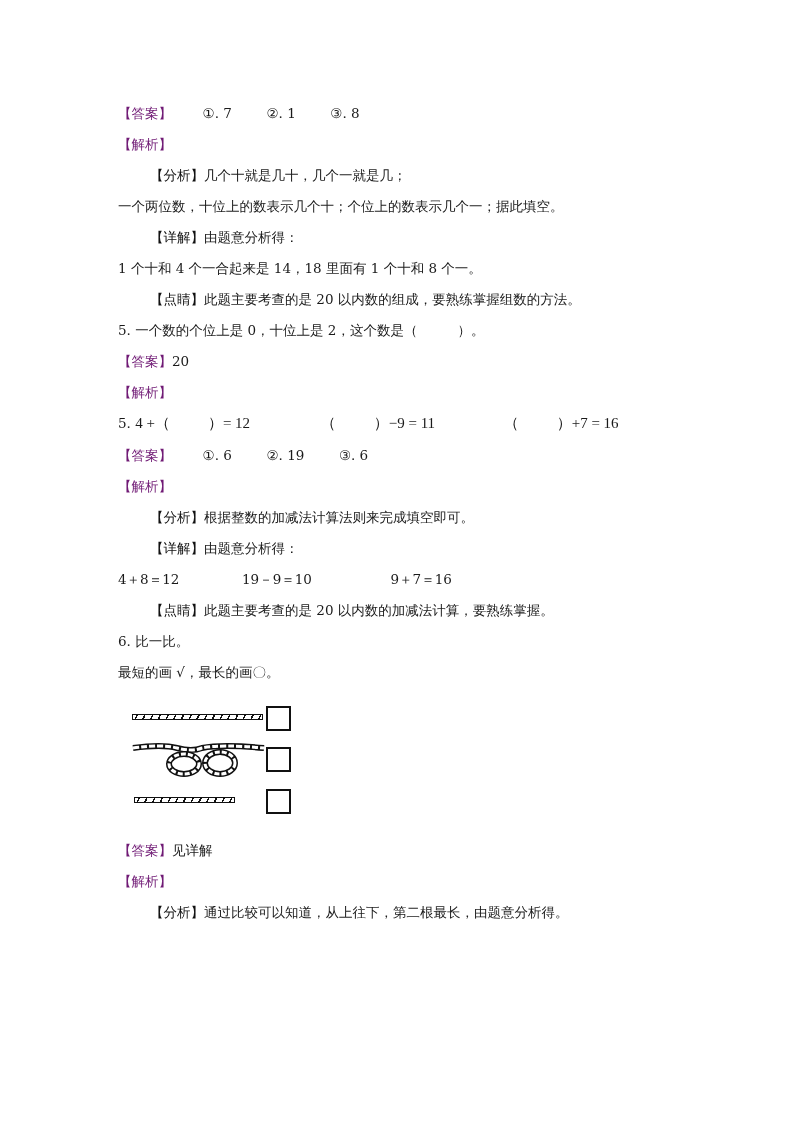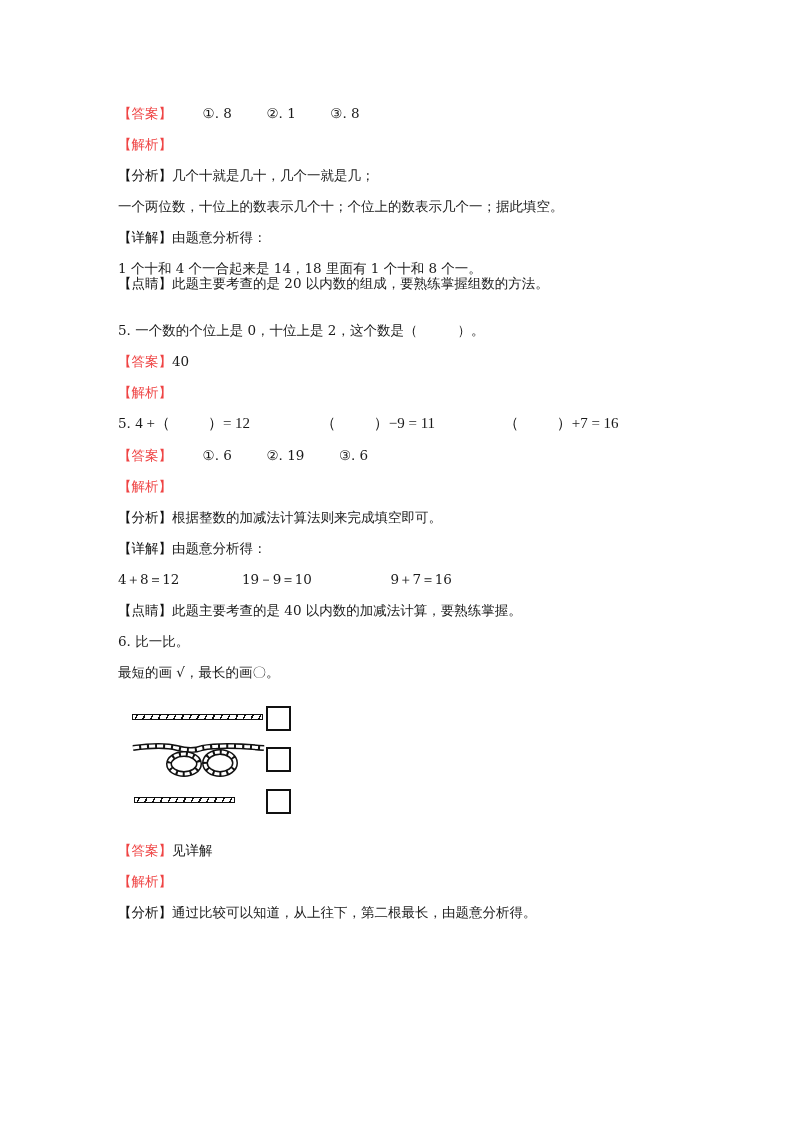--- a/index.html
+++ b/index.html
@@ -1,63 +1,63 @@
 <!DOCTYPE html>
 <html><head>
 <meta charset="utf-8">
 <style>
   html, body { margin: 0; padding: 0; background: #ffffff; }
   body { width: 793px; height: 1122px; position: relative; overflow: hidden;
          font-family: "DejaVu Serif", "Liberation Serif", serif; color: #1a1a1a; }
   .line { position: absolute; left: 118px; font-size: 13.5px; line-height: 18px; white-space: nowrap; }
-  .tag { color: #ef4444; }
-  .tag-dark { color: #111111; }
+  .tag { color: #701a75; }
+  .tag-dark { color: #111111; margin-left: 32px; }
   .gap { display: inline-block; }
   .fig { position: absolute; left: 128px; top: 700px; width: 180px; height: 125px; }
   .rope { position: absolute; height: 6px; border: 1.5px solid #111; box-sizing: border-box;
           background: repeating-linear-gradient(115deg, #fff 0 3px, #111 3px 4.5px, #fff 4.5px 7px); }
   .box { position: absolute; width: 25px; height: 25px; border: 2px solid #111; box-sizing: border-box; background: #fff; }
   .eqnum { font-family: "Liberation Serif", serif; font-size: 15px; }
 </style>
 </head>
 <body>
 
 <div class="line" style="top:104px">
   <span class="tag">【答案】</span>
   <span class="gap" style="width:22px"></span>
-  <span>①. 8</span>
+  <span>①. 7</span>
   <span class="gap" style="width:26px"></span>
   <span>②. 1</span>
   <span class="gap" style="width:26px"></span>
   <span>③. 8</span>
 </div>
 <div class="line" style="top:135px">
   <span class="tag">【解析】</span>
 </div>
 <div class="line" style="top:166px">
   <span class="tag-dark">【分析】</span><span>几个十就是几十，几个一就是几；</span>
 </div>
 <div class="line" style="top:197px">
   <span>一个两位数，十位上的数表示几个十；个位上的数表示几个一；据此填空。</span>
 </div>
 <div class="line" style="top:228px">
   <span class="tag-dark">【详解】</span><span>由题意分析得：</span>
 </div>
 <div class="line" style="top:259px">
   <span>1 个十和 4 个一合起来是 14，18 里面有 1 个十和 8 个一。</span>
 </div>
-<div class="line" style="top:274px">
+<div class="line" style="top:290px">
   <span class="tag-dark">【点睛】</span><span>此题主要考查的是 20 以内数的组成，要熟练掌握组数的方法。</span>
 </div>
 
 <div class="line" style="top:321px">
   <span>5. 一个数的个位上是 0，十位上是 2，这个数是（</span><span class="gap" style="width:40px"></span><span>）。</span>
 </div>
 <div class="line" style="top:352px">
-  <span class="tag">【答案】</span><span>40</span>
+  <span class="tag">【答案】</span><span>20</span>
 </div>
 <div class="line" style="top:383px">
   <span class="tag">【解析】</span>
 </div>
 
 <div class="line" style="top:414px">
   <span>5.</span>
   <span class="eqnum">4 +（</span><span class="gap" style="width:38px"></span><span class="eqnum">）= 12</span>
   <span class="gap" style="width:62px"></span>
   <span class="eqnum">（</span><span class="gap" style="width:38px"></span><span class="eqnum">）−9 = 11</span>
@@ -83,21 +83,21 @@
   <span class="tag-dark">【详解】</span><span>由题意分析得：</span>
 </div>
 <div class="line" style="top:570px">
   <span>4＋8＝12</span>
   <span class="gap" style="width:54px"></span>
   <span>19－9＝10</span>
   <span class="gap" style="width:70px"></span>
   <span>9＋7＝16</span>
 </div>
 <div class="line" style="top:601px">
-  <span class="tag-dark">【点睛】</span><span>此题主要考查的是 40 以内数的加减法计算，要熟练掌握。</span>
+  <span class="tag-dark">【点睛】</span><span>此题主要考查的是 20 以内数的加减法计算，要熟练掌握。</span>
 </div>
 
 <div class="line" style="top:632px">
   <span>6. 比一比。</span>
 </div>
 <div class="line" style="top:663px">
   <span>最短的画 √，最长的画〇。</span>
 </div>
 
 <div class="fig">

